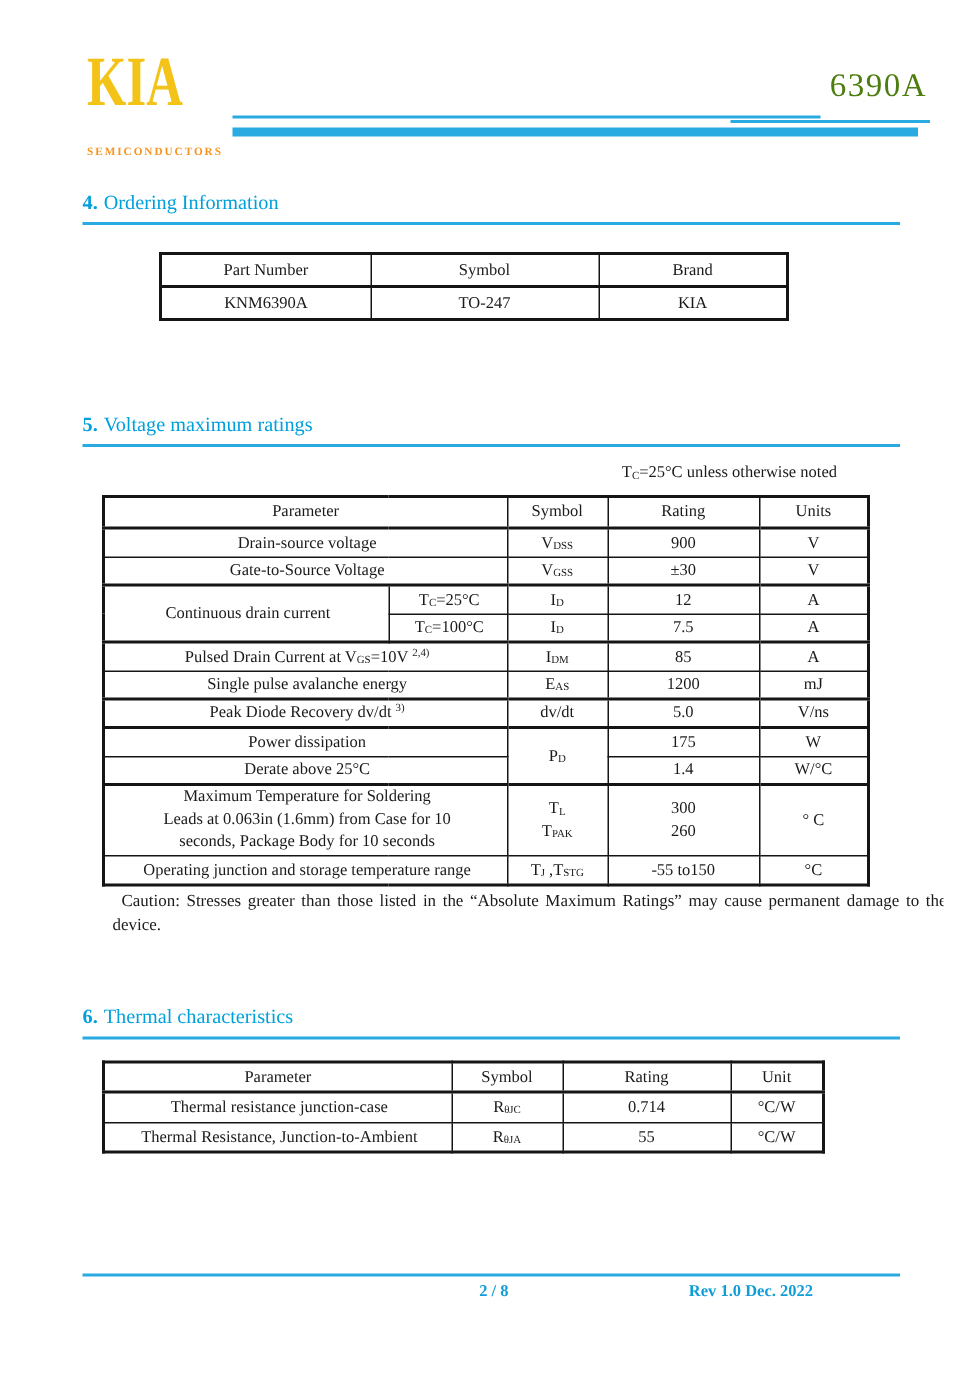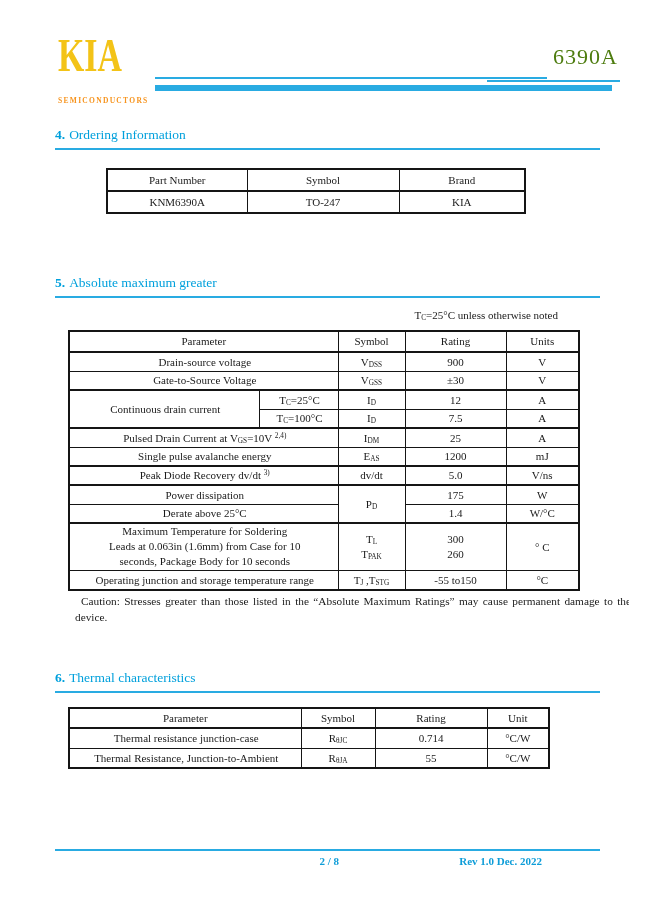--- a/index.html
+++ b/index.html
@@ -84,21 +84,21 @@
       </tr>
       <tr>
         <td>KNM6390A</td>
         <td>TO-247</td>
         <td>KIA</td>
       </tr>
     </tbody>
   </table>
 
   <div class="abs sec-head" style="left:55px; top:275px;">
-    <span class="num">5.</span><span class="lbl">Absolute maximum greater</span>
+    <span class="num">5.</span><span class="lbl">Voltage maximum ratings</span>
   </div>
   <div class="abs cyan-line" style="left:55px; top:296px; width:545px; height:2px;"></div>
 
   <div class="abs note" style="right:71px; top:309px;">T<sub>C</sub>=25°C unless otherwise noted</div>
 
   <table class="abs amr" style="left:68px; top:330px; width:510px;">
     <colgroup>
       <col style="width:190px">
         <col style="width:79px">
         <col style="width:67px">
@@ -133,21 +133,21 @@
       </tr>
       <tr>
         <td class="pl nw">T<sub>C</sub>=100°C</td>
         <td>I<sub>D</sub></td>
         <td>7.5</td>
         <td>A</td>
       </tr>
       <tr class="sep">
         <td colspan="2" class="pl nw">Pulsed Drain Current at V<sub>GS</sub>=10V <sup>2,4)</sup></td>
         <td>I<sub>DM</sub></td>
-        <td>25</td>
+        <td>85</td>
         <td>A</td>
       </tr>
       <tr>
         <td colspan="2" class="pl nw">Single pulse avalanche energy</td>
         <td>E<sub>AS</sub></td>
         <td>1200</td>
         <td>mJ</td>
       </tr>
       <tr class="sep">
         <td colspan="2" class="pl nw">Peak Diode Recovery dv/dt <sup>3)</sup></td>

